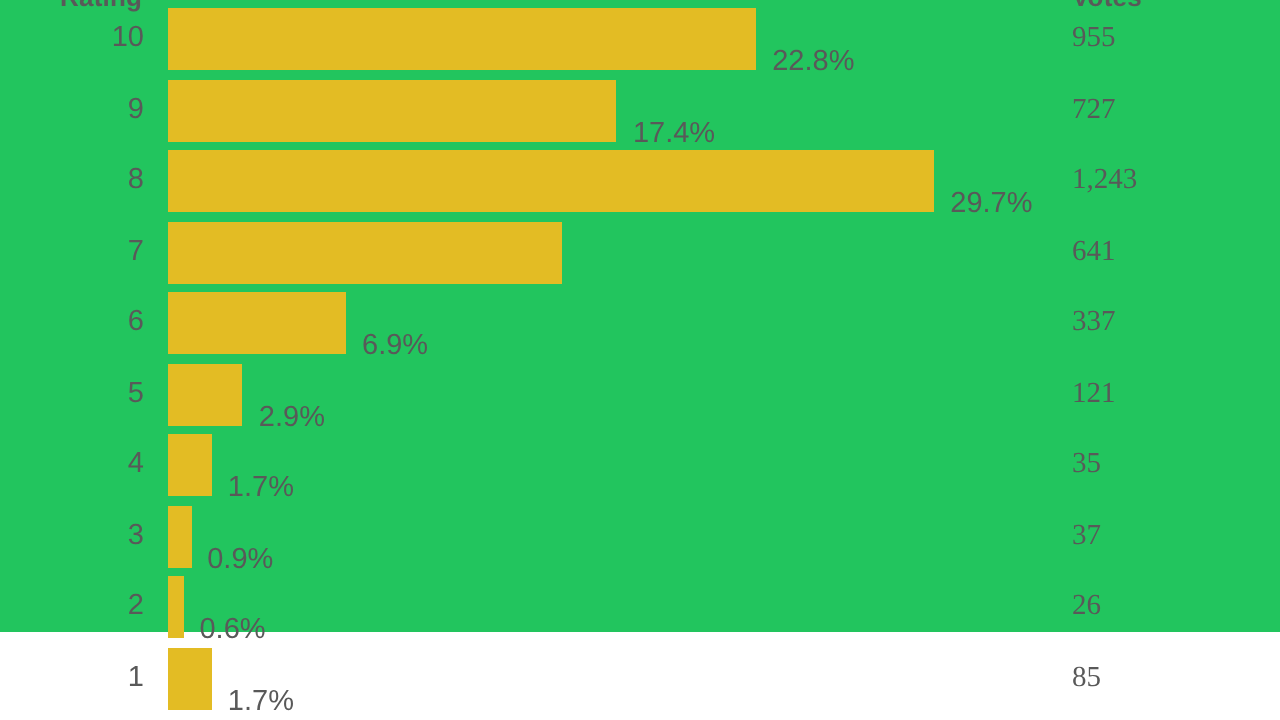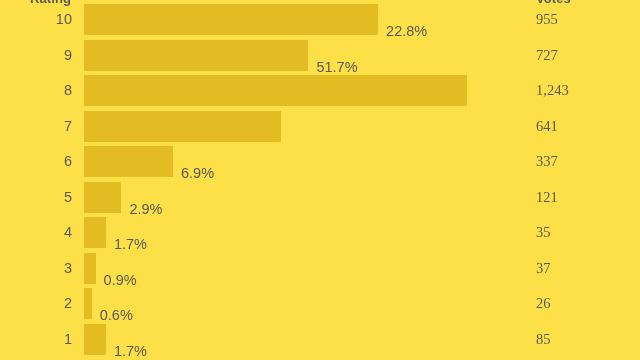--- a/index.html
+++ b/index.html
@@ -10,22 +10,22 @@
   body {
     width: 640px;
     height: 360px;
     overflow: hidden;
     font-family: "Liberation Sans", sans-serif;
     color: #595959;
   }
   #chart-root {
     position: relative;
     width: 640px;
-    height: 360px;
-    background: #fde047;
+    height: 316px;
+    background: #22c55e;
   }
 
   
   .col-header {
     position: absolute;
     top: -9px;
     font-size: 13px;
     font-weight: bold;
     color: #595959;
     white-space: nowrap;
@@ -112,28 +112,29 @@
         <div class="bar-area">
           <div class="bar" style="width: 294.12px; background: rgb(227, 188, 36);"></div>
           <div class="bar-value" style="left: 302.12px;">22.8%</div>
         </div>
         <div class="votes-cell">955</div>
       </div>
       <div class="row">
         <div class="cat-label">9</div>
         <div class="bar-area">
           <div class="bar" style="width: 224.46px; background: rgb(227, 188, 36);"></div>
-          <div class="bar-value" style="left: 232.46px;">51.7%</div>
+          <div class="bar-value" style="left: 232.46px;">17.4%</div>
         </div>
         <div class="votes-cell">727</div>
       </div>
       <div class="row">
         <div class="cat-label">8</div>
         <div class="bar-area">
           <div class="bar" style="width: 383.13px; background: rgb(227, 188, 36);"></div>
+          <div class="bar-value" style="left: 391.13px;">29.7%</div>
         </div>
         <div class="votes-cell">1,243</div>
       </div>
       <div class="row">
         <div class="cat-label">7</div>
         <div class="bar-area">
           <div class="bar" style="width: 197.37px; background: rgb(227, 188, 36);"></div>
         </div>
         <div class="votes-cell">641</div>
       </div>

